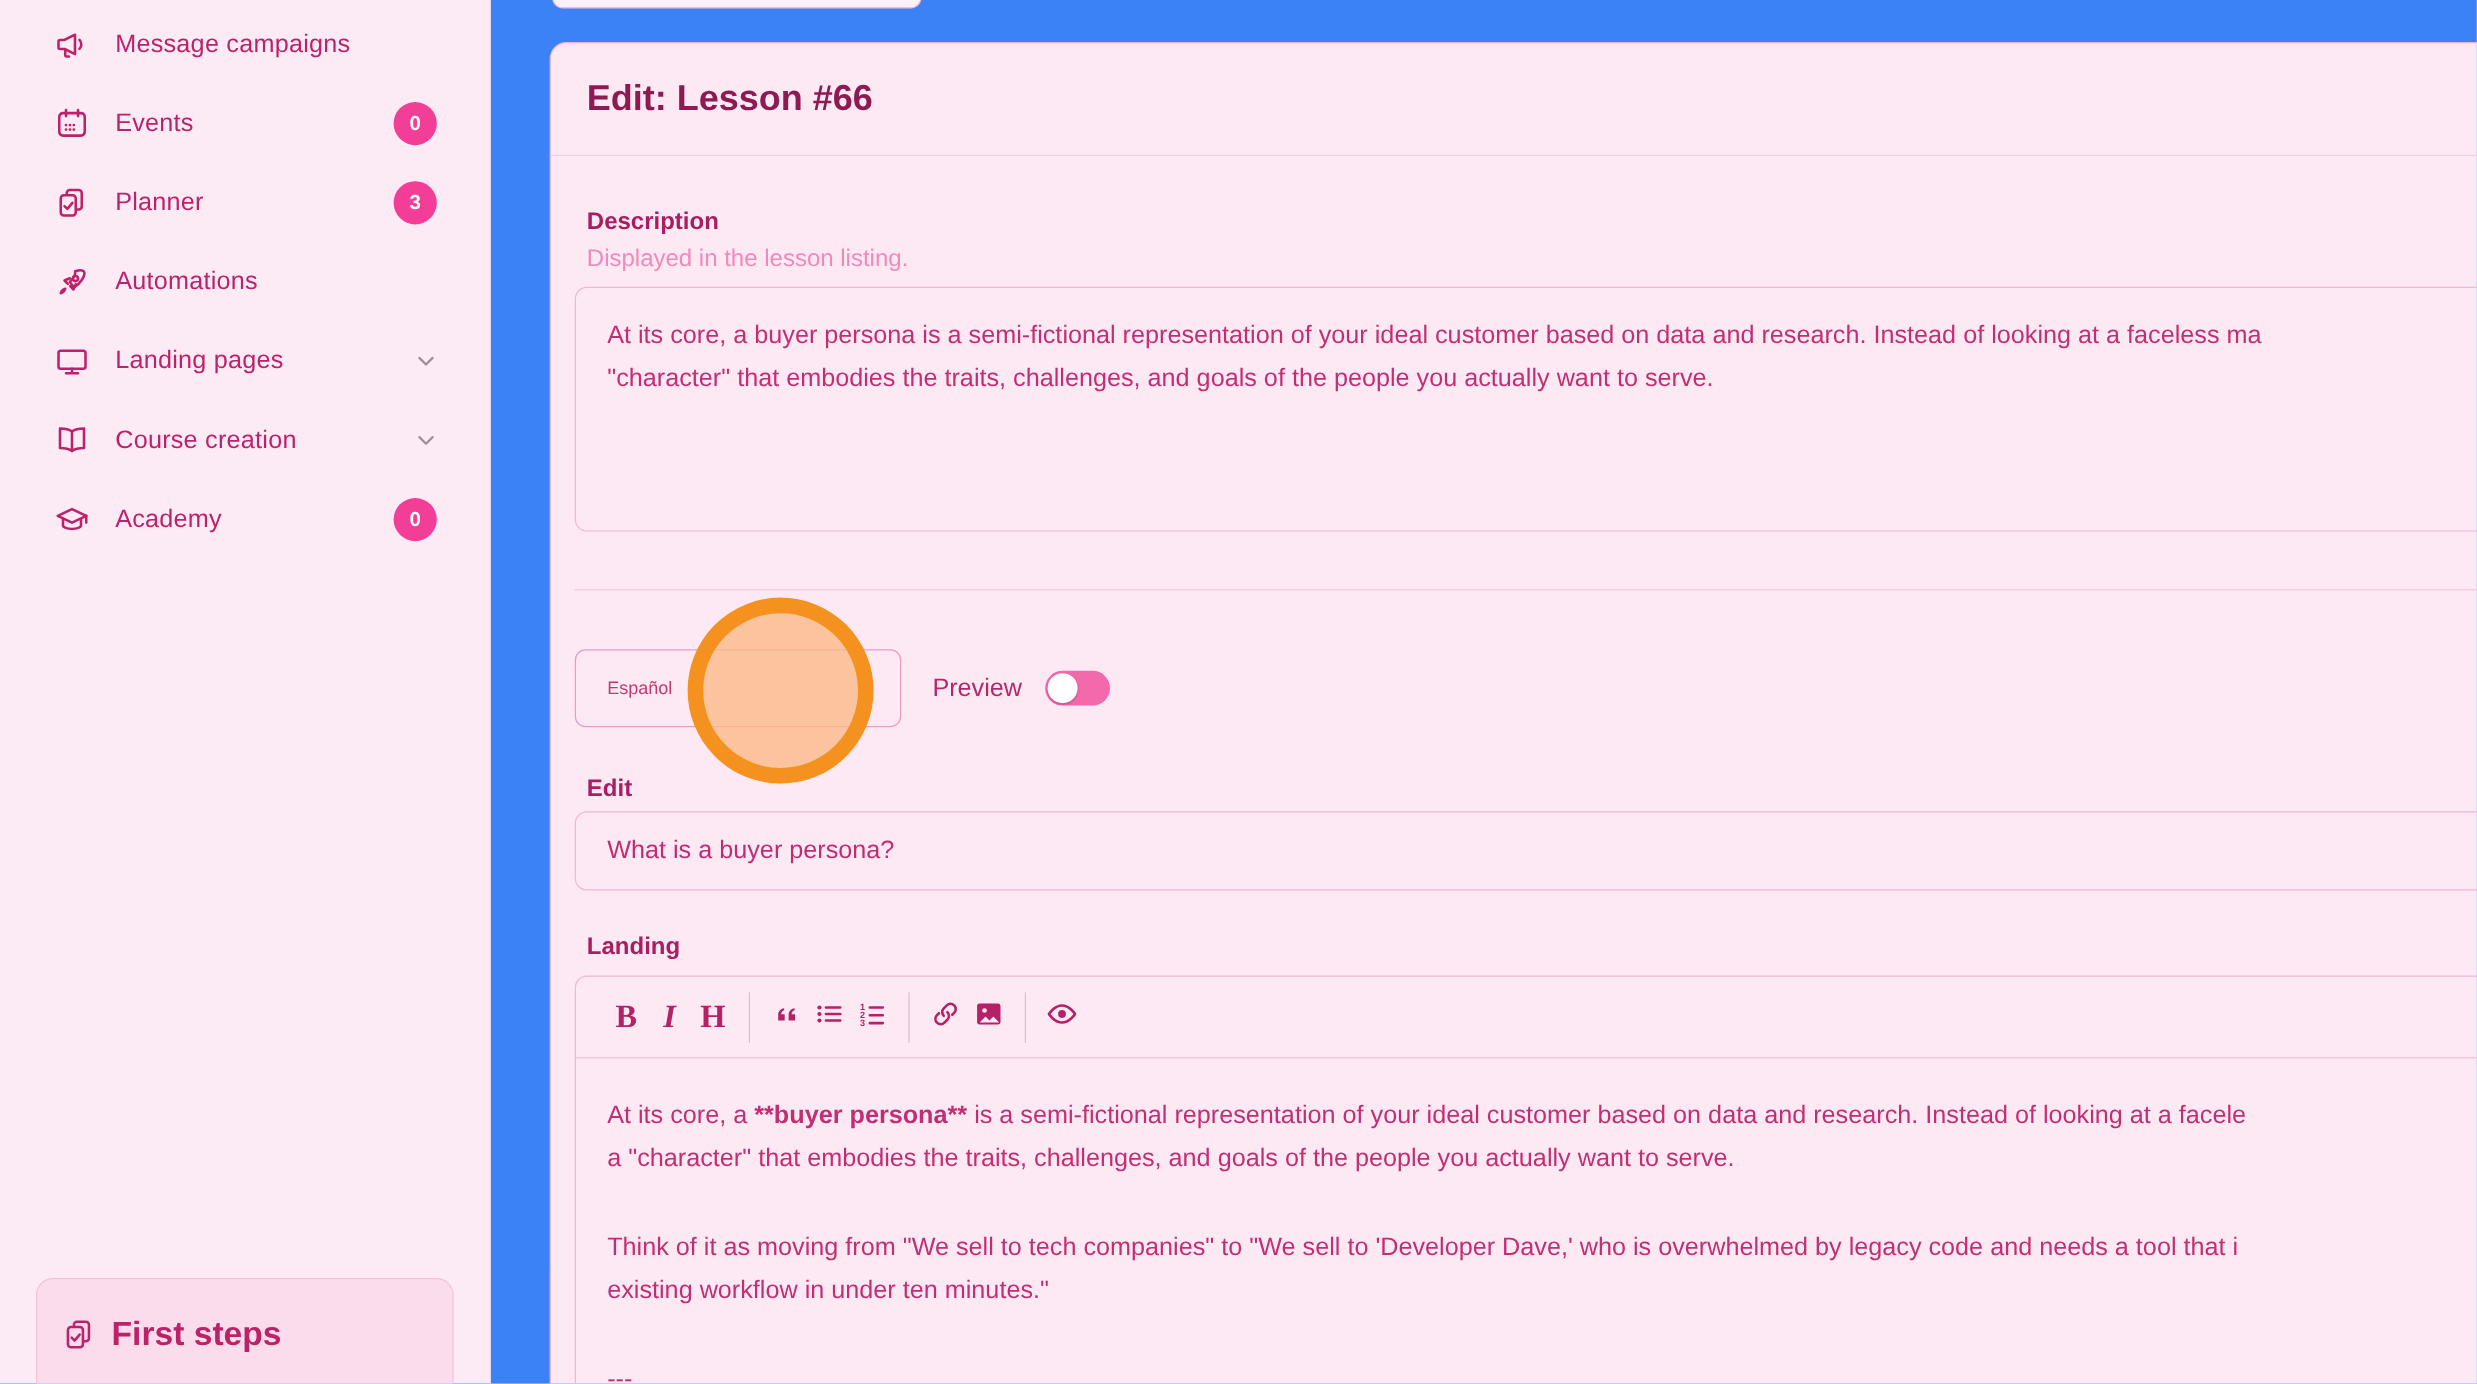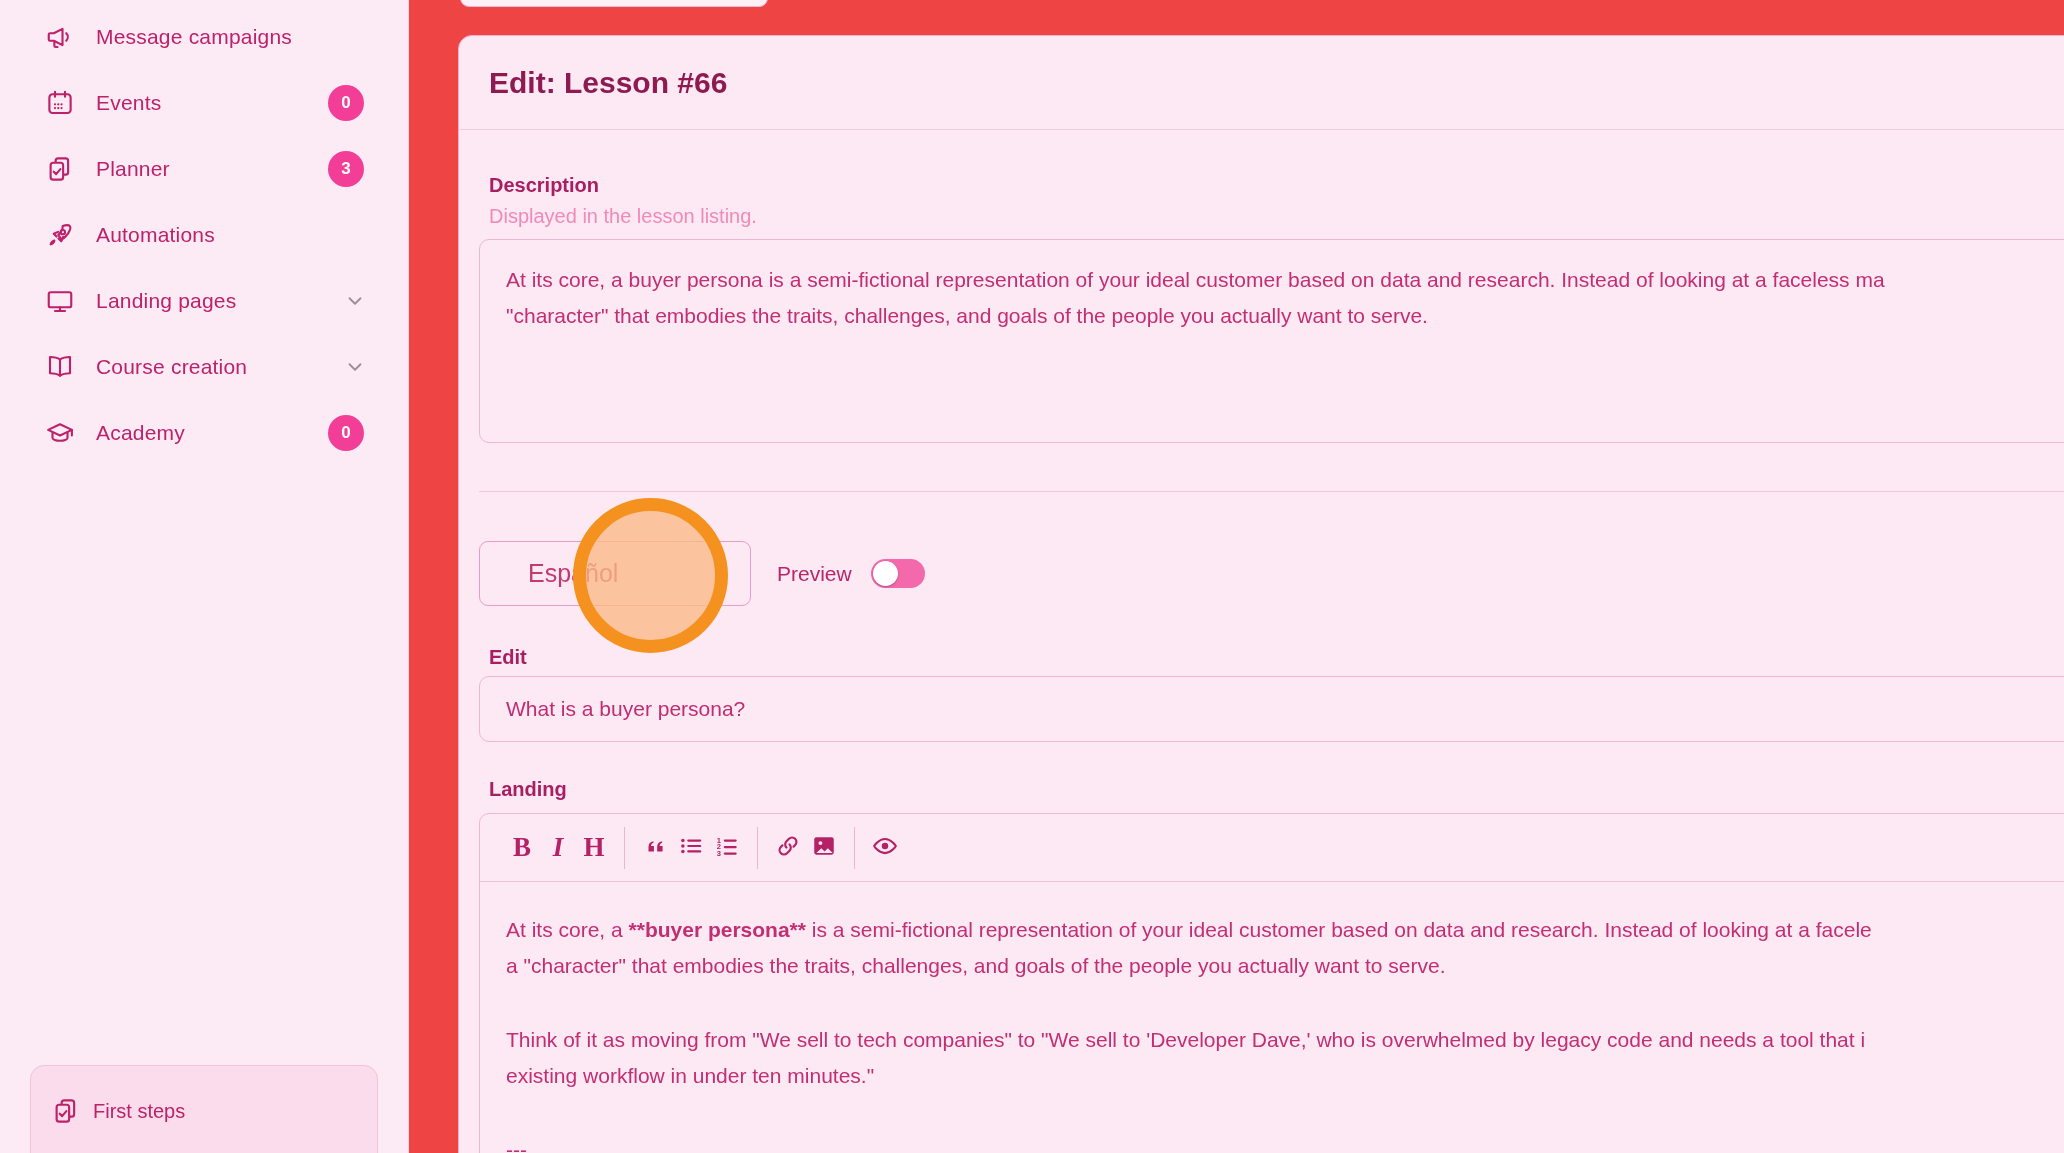--- a/index.html
+++ b/index.html
@@ -1,34 +1,34 @@
 <!DOCTYPE html>
 <html><head>
 <meta charset="utf-8">
 <style>
   html,body{margin:0;padding:0;}
   body{font-family:"Liberation Sans",sans-serif;}
-  #screen{position:relative;width:2064px;height:1153px;overflow:hidden;background:#ef4444;}
+  #screen{position:relative;width:2064px;height:1153px;overflow:hidden;background:#3b82f6;}
 
   
   .sidebar{position:absolute;left:0;top:0;width:408px;height:1153px;background:#fcebf5;border-right:1px solid #f4d6e7;}
   .nav{position:absolute;left:0;top:4px;right:0;}
   .nav-item{display:flex;align-items:center;height:66px;padding-left:45px;cursor:pointer;}
   .nav-item .ico{width:30px;height:30px;flex:0 0 30px;margin-right:21px;display:flex;align-items:center;justify-content:center;}
   .nav-item .lbl{font-size:21px;color:#bc2169;letter-spacing:.2px;white-space:nowrap;}
   .badge{margin-left:auto;margin-right:44px;min-width:36px;height:36px;border-radius:18px;background:#f23e97;color:#fff;
          font-size:17px;font-weight:bold;display:flex;align-items:center;justify-content:center;}
   .chev{margin-left:auto;margin-right:42px;width:22px;height:22px;}
   svg.stroke-ico{stroke:#bc2169;fill:none;stroke-width:1.7;stroke-linecap:round;stroke-linejoin:round;}
 
   .first-steps{position:absolute;left:30px;top:1065px;width:348px;height:120px;background:#fbdcec;
                border:1px solid #f3c2da;border-radius:14px;box-sizing:border-box;padding:30px 0 0 20px;cursor:pointer;}
   .first-steps-row{display:flex;align-items:center;}
   .first-steps-row .ico{width:30px;height:30px;margin-right:12px;}
-  .first-steps-row .lbl{font-size:20px;font-weight:normal;color:#bd2168;}
+  .first-steps-row .lbl{font-size:28px;font-weight:bold;color:#bd2168;}
 
   
   .top-sliver{position:absolute;left:460px;top:-6px;width:308px;height:13px;background:#fdf0f7;
               border:1px solid #efb9d5;border-radius:0 0 9px 9px;box-sizing:border-box;}
   .card{position:absolute;left:458px;top:35px;width:1800px;height:1400px;background:#fde9f4;
         border:1px solid #eeafd2;border-radius:14px;box-sizing:border-box;}
   .card-header{height:93px;display:flex;align-items:center;padding-left:30px;border-bottom:1px solid #f3cce0;}
   .card-title{font-size:30px;font-weight:bold;color:#8e1a52;}
 
   .f-label{position:absolute;left:30px;font-size:20px;font-weight:bold;color:#a81e60;}
@@ -36,21 +36,21 @@
 
   .box{position:absolute;left:20px;width:calc(100% - 40px);border:1px solid #efb6d6;border-radius:10px;box-sizing:border-box;background:transparent;}
   .desc-box{top:203px;height:204px;padding:22px 0 0 26px;cursor:text;}
   .txt-line{white-space:pre;font-size:21px;line-height:36px;color:#c22e72;overflow:hidden;}
 
   .hdiv{position:absolute;left:20px;width:calc(100% - 40px);border-top:1px solid #f1c9de;}
 
   .lang-row{position:absolute;left:0;top:505px;width:100%;height:65px;}
   .select{position:absolute;left:20px;top:0;width:272px;height:65px;border:1px solid #e79dc6;border-radius:9px;
           box-sizing:border-box;display:flex;align-items:center;padding-left:26px;cursor:pointer;}
-  .select .val{font-size:25px;color:#c23a72;margin-left:22px;}
+  .select .val{font-size:15px;color:#c23a72;}
   .select .sel-chev{position:absolute;right:20px;top:24px;width:18px;height:18px;}
   .toggle-label{position:absolute;left:318px;top:0;height:65px;display:flex;align-items:center;font-size:21px;color:#b82568;}
   .toggle{position:absolute;left:412px;top:18px;width:54px;height:29px;border-radius:15px;background:#f468ac;cursor:pointer;}
   .knob{position:absolute;left:2px;top:2px;width:25px;height:25px;border-radius:50%;background:#fff;box-shadow:0 1px 2px rgba(0,0,0,.25);}
 
   .title-box{top:640px;height:66px;display:flex;align-items:center;padding-left:26px;cursor:text;}
   .title-box .val{font-size:21px;color:#c02c70;}
 
   .editor{top:777px;height:623px;cursor:text;}
   .toolbar{height:67px;display:flex;align-items:center;padding-left:24px;border-bottom:1px solid #eec0d6;}

